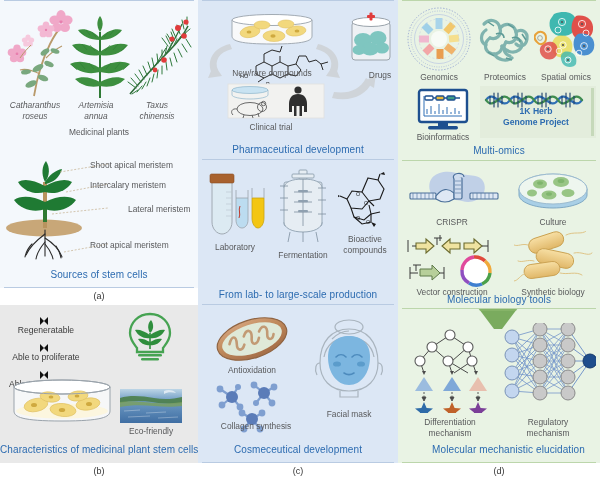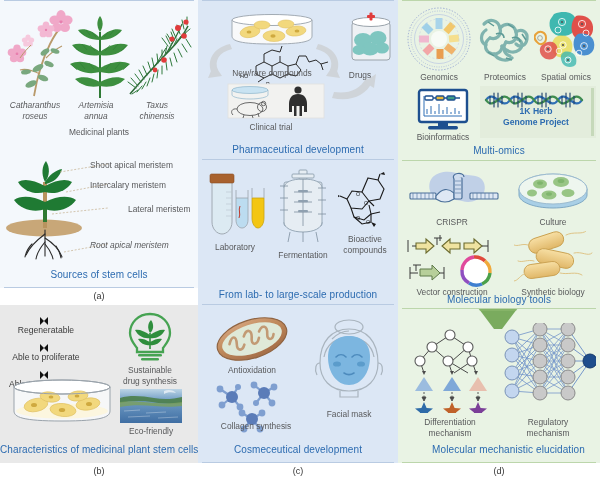--- a/index.html
+++ b/index.html
@@ -248,21 +248,21 @@
               <path d="M26 40 L68 32"></path>
               <path d="M12 62 L68 56"></path>
               <path d="M24 100 L68 92"></path>
             </g>
           </svg>
         </div>
 
         <div class="lbl" style="left:90px;top:160px;text-align:left;">Shoot apical meristem</div>
         <div class="lbl" style="left:90px;top:180px;text-align:left;">Intercalary meristem</div>
         <div class="lbl" style="left:90px;top:204px;text-align:left;padding-left:38px;">Lateral meristem</div>
-        <div class="lbl" style="left:90px;top:240px;text-align:left;font-style:italic;">Root apical meristem</div>
+        <div class="lbl" style="left:90px;top:240px;text-align:left;">Root apical meristem</div>
 
         <div class="panel-caption" style="bottom:8px;">Sources of stem cells</div>
         <div class="rule-bot"></div>
       </div>
 
       <div class="subcaption">(a)</div>
 
       <div class="panel panel-gray" style="height:158px;">
 
         <div class="bullets">
@@ -310,24 +310,20 @@
             <rect x="19" y="47" width="18" height="2.4" rx="1.2" fill="#46a352"></rect>
             <g fill="#2f8e3d">
               <path d="M28 38 L28 22" stroke="#2f8e3d" stroke-width="1.6"></path>
               <path d="M28 24 C22 20 17 18 13 19 C16 25 22 28 28 27 Z"></path>
               <path d="M28 24 C34 20 39 18 43 19 C40 25 34 28 28 27 Z"></path>
               <path d="M28 31 C23 28 19 27 16 28 C19 33 24 35 28 34 Z"></path>
               <path d="M28 31 C33 28 37 27 40 28 C37 33 32 35 28 34 Z"></path>
               <path d="M28 22 C25 17 26 12 29 9 C32 13 32 19 28 22 Z"></path>
             </g>
           </svg>
-        </div>
-        <div class="lbl" style="left:110px;top:60px;width:80px;">
-          <span>Sustainable</span><br>
-          <span>drug synthesis</span>
         </div>
 
         <div class="svgwrap" style="left:120px;top:84px;">
           <svg width="62" height="34" viewBox="0 0 62 34">
             <defs>
               <linearGradient id="pond" x1="0" y1="0" x2="0" y2="1">
                 <stop offset="0%" stop-color="#bcd5e6"></stop>
                 <stop offset="35%" stop-color="#6f9bc4"></stop>
                 <stop offset="100%" stop-color="#3f6ea3"></stop>
               </linearGradient>
@@ -440,21 +436,21 @@
                 <ellipse cx="20" cy="35" rx="9" ry="6.5"></ellipse>
                 <ellipse cx="32" cy="34" rx="7" ry="5.5"></ellipse>
                 <ellipse cx="9" cy="36" rx="6.5" ry="5"></ellipse>
               </g>
             </g>
           </svg>
         </div>
 
         <div class="lbl" style="left:16px;top:68px;width:116px;">New/rare compounds</div>
         <div class="lbl" style="left:18px;top:122px;width:110px;">Clinical trial</div>
-        <div class="lbl" style="left:135px;top:70px;width:54px;">Drugs</div>
+        <div class="lbl" style="left:155px;top:70px;width:54px;">Drugs</div>
 
         <div class="panel-caption">Pharmaceutical development</div>
         <div class="rule-bot"></div>
       </div>
 
       <div class="panel panel-blue" style="height:145px;">
 
         <div class="svgwrap" style="left:8px;top:12px;">
           <svg width="62" height="66" viewBox="0 0 62 66">
 

